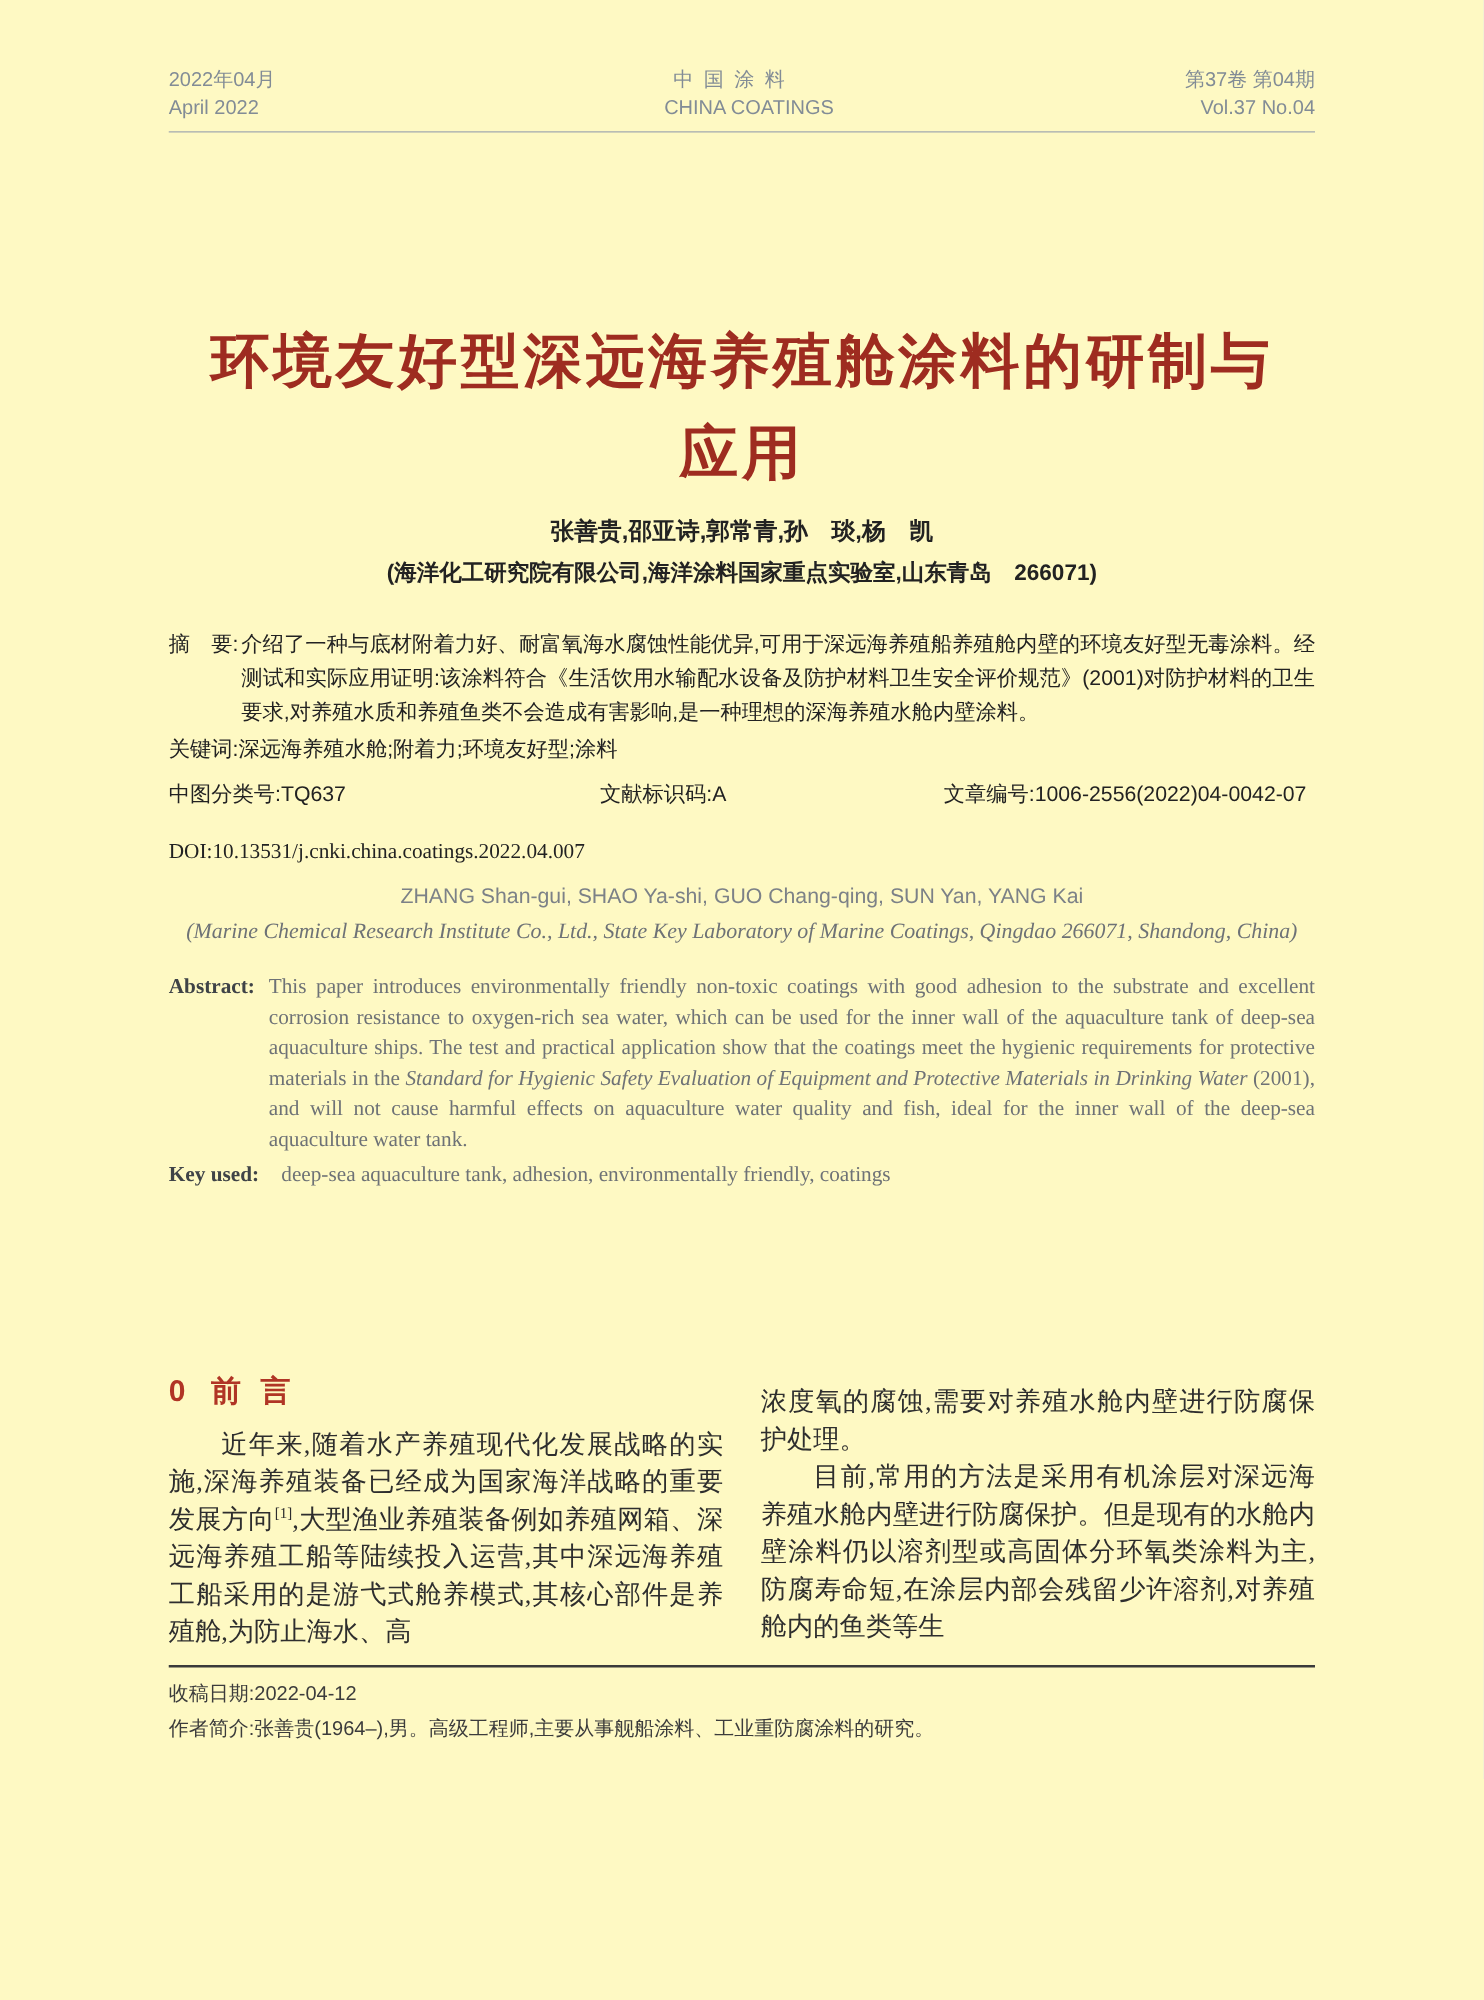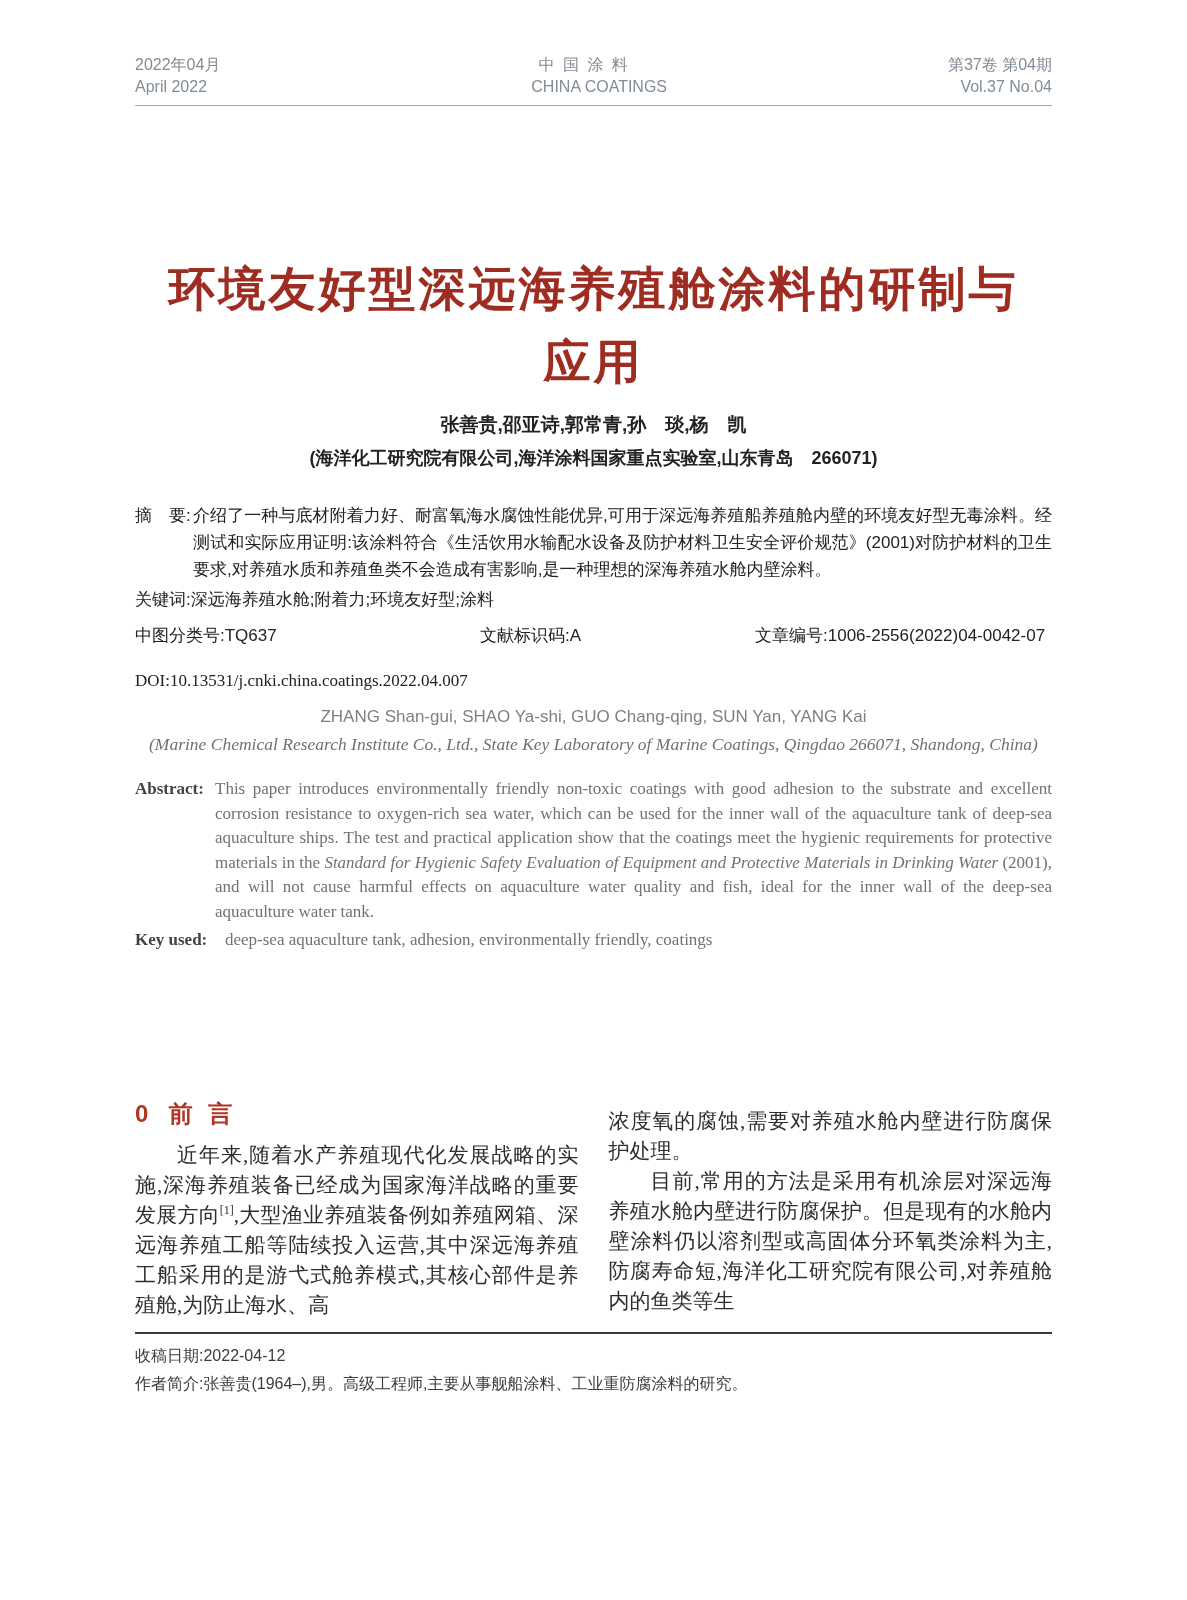--- a/index.html
+++ b/index.html
@@ -1,17 +1,17 @@
 <!DOCTYPE html>
 <html lang="zh"><head>
 <meta charset="utf-8">
 <style>
   html,body{margin:0;padding:0;background:#e8e8e8;}
   .page{
-    width:1187px;height:1600px;background:#ffffff;margin:0 auto;
+    width:1187px;height:1600px;background:#fef9c3;margin:0 auto;
     position:relative;box-sizing:border-box;
     padding:54px 135px 0 135px;
     font-family:"Liberation Sans",sans-serif;
     color:#2b2b2b;overflow:hidden;
   }
   
   .journal-header{
     display:flex;justify-content:space-between;align-items:flex-end;
     color:#828c96;font-size:16px;line-height:22px;
     border-bottom:1px solid #a2a9b0;padding-bottom:7px;
@@ -151,21 +151,21 @@
     <div class="col col-left">
       <div class="sec-heading">
         <span class="sec-num">0</span><span class="sec-title">前言</span>
       </div>
       <p class="body-p indent">
         <span>近年来,随着水产养殖现代化发展战略的实施,深海养殖装备已经成为国家海洋战略的重要发展方向</span><sup>[1]</sup><span>,大型渔业养殖装备例如养殖网箱、深远海养殖工船等陆续投入运营,其中深远海养殖工船采用的是游弋式舱养模式,其核心部件是养殖舱,为防止海水、高</span>
       </p>
     </div>
     <div class="col col-right">
       <p class="body-p">浓度氧的腐蚀,需要对养殖水舱内壁进行防腐保护处理。</p>
-      <p class="body-p indent">目前,常用的方法是采用有机涂层对深远海养殖水舱内壁进行防腐保护。但是现有的水舱内壁涂料仍以溶剂型或高固体分环氧类涂料为主,防腐寿命短,海洋化工研究院有限公司,对养殖舱内的鱼类等生</p>
+      <p class="body-p indent">目前,常用的方法是采用有机涂层对深远海养殖水舱内壁进行防腐保护。但是现有的水舱内壁涂料仍以溶剂型或高固体分环氧类涂料为主,防腐寿命短,在涂层内部会残留少许溶剂,对养殖舱内的鱼类等生</p>
     </div>
   </div>
 
   <div class="foot-rule"></div>
   <div class="footnotes">
     <div>收稿日期:2022-04-12</div>
     <div>作者简介:张善贵(1964–),男。高级工程师,主要从事舰船涂料、工业重防腐涂料的研究。</div>
   </div>
 
 </div>

